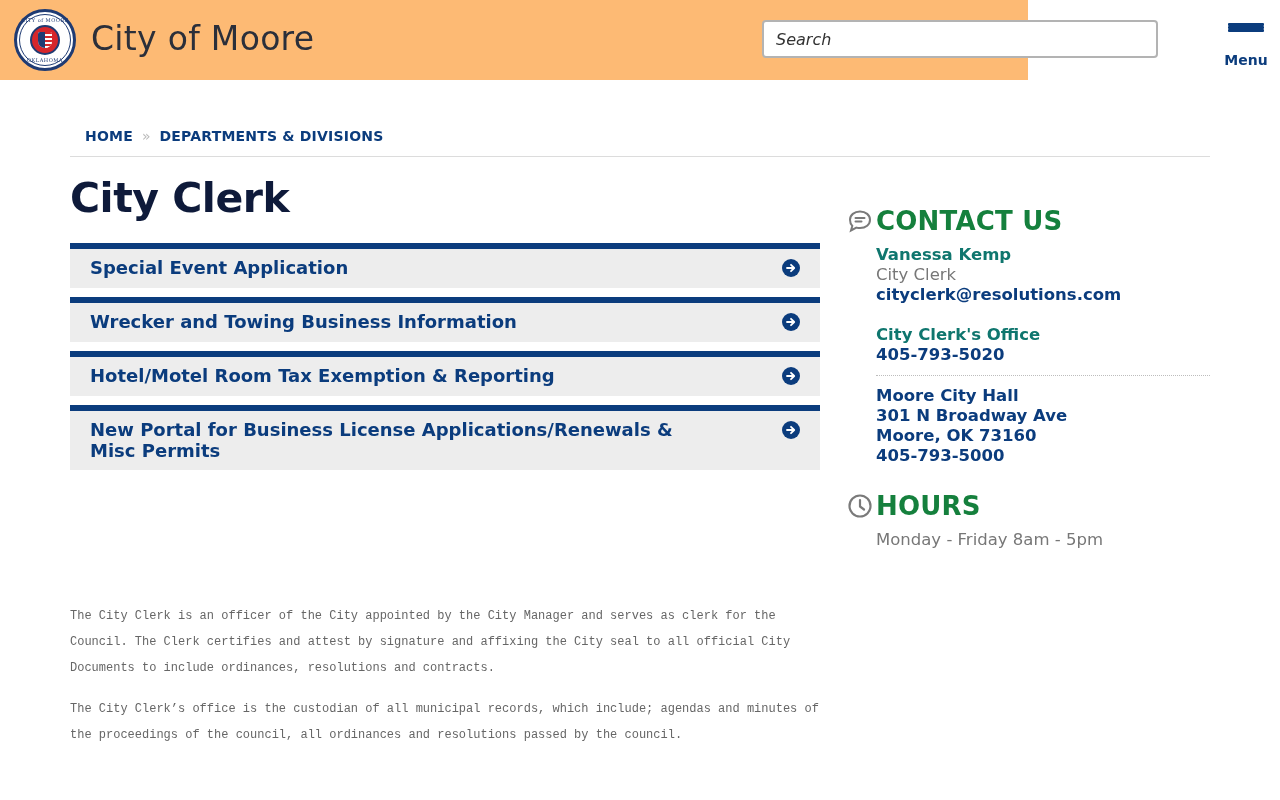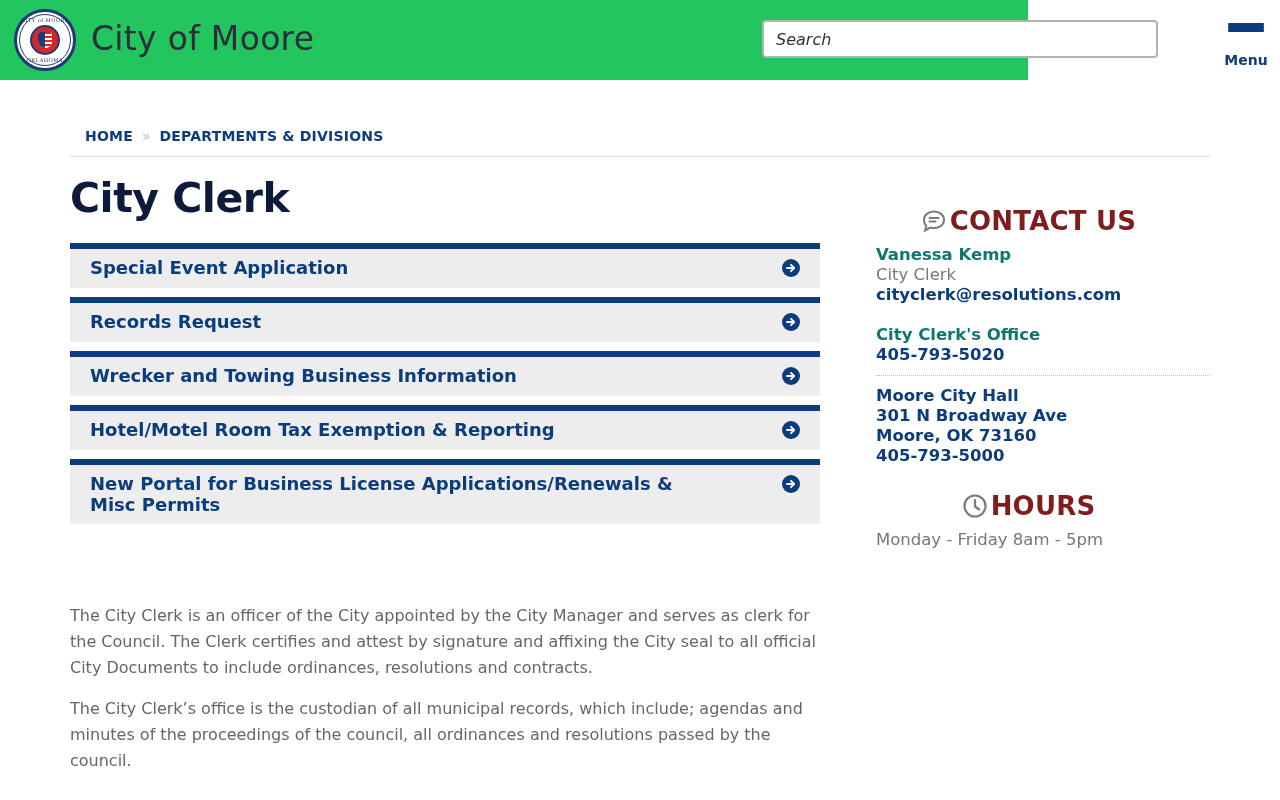--- a/index.html
+++ b/index.html
@@ -1,20 +1,20 @@
 <!DOCTYPE html>
 <html><head>
 <meta charset="utf-8">
 <style>
   * { box-sizing: border-box; margin: 0; padding: 0; }
   html, body { width: 1280px; height: 800px; overflow: hidden; background: #ffffff; }
   body { font-family: "DejaVu Sans", "Liberation Sans", sans-serif; color: #555; position: relative; }
 
   
-  .header { position: absolute; left: 0; top: 0; width: 1028px; height: 80px; background: #22c55e; }
+  .header { position: absolute; left: 0; top: 0; width: 1028px; height: 80px; background: #fdba74; }
   .logo { position: absolute; left: 14px; top: 9px; width: 62px; height: 62px; border-radius: 50%; background: #fff; border: 3px solid #1f3b73; display: flex; align-items: center; justify-content: center; }
   .logo-ring { width: 52px; height: 52px; border-radius: 50%; border: 1px solid #1f3b73; display: flex; align-items: center; justify-content: center; position: relative; }
   .logo-ring-text { position: absolute; font-size: 5px; color: #1f3b73; font-family: "DejaVu Serif", serif; letter-spacing: .5px; }
   .logo-ring-text.top { top: 2px; left: 0; width: 100%; text-align: center; }
   .logo-ring-text.bottom { bottom: 2px; left: 0; width: 100%; text-align: center; }
   .logo-inner { width: 30px; height: 30px; border-radius: 50%; background: #d6262b; border: 2px solid #1f3b73; display: flex; align-items: center; justify-content: center; }
   .logo-shield { width: 14px; height: 16px; background: #fff; border-radius: 2px 2px 7px 7px; display: flex; overflow: hidden; }
   .logo-shield span { flex: 1; }
   .logo-shield .l { background: #1f3b73; }
   .logo-shield .r { background: repeating-linear-gradient(#d6262b 0 2px, #fff 2px 4px); }
@@ -38,26 +38,26 @@
 
   
   .links { position: absolute; left: 70px; top: 243px; width: 750px; }
   .link-item { display: flex; justify-content: space-between; align-items: flex-start; background: #ededed; border-top: 6px solid #0b3c7d; padding: 8px 20px 0 20px; height: 45px; margin-bottom: 9px; cursor: pointer; text-decoration: none; }
   .link-item.tall { height: 65px; }
   .link-label { font-size: 18px; font-weight: 600; color: #0b3c7d; line-height: 21px; max-width: 620px; }
   .link-arrow { width: 18px; height: 18px; border-radius: 50%; background: #0b3c7d; display: flex; align-items: center; justify-content: center; flex-shrink: 0; margin-top: 2px; }
   .link-arrow svg { width: 12px; height: 12px; }
 
   
-  .body-text { position: absolute; left: 70px; top: 603px; width: 750px; font-size: 16px; line-height: 26px; color: #666; }
+  .body-text { position: absolute; left: 70px; top: 603px; width: 750px; font-size: 12px; line-height: 26px; color: #666; font-family: Liberation Mono, monospace; }
   .body-text p { margin-bottom: 15px; }
 
   
   .sidebar { position: absolute; left: 846px; top: 205px; width: 364px; }
-  .side-heading { display: flex; align-items: center; font-size: 26px; font-weight: 700; color: #7f1d1d; letter-spacing: 0.2px; height: 32px; justify-content: center; }
+  .side-heading { display: flex; align-items: center; font-size: 26px; font-weight: 700; color: #15803d; letter-spacing: 0.2px; height: 32px; }
   .side-heading .icon { width: 28px; height: 28px; margin-right: 2px; margin-left: 0; display: flex; align-items: center; justify-content: center; }
   .side-block { padding-left: 30px; font-size: 16.5px; line-height: 20px; }
   .name { color: #0f766e; font-weight: 700; }
   .role { color: #777; }
   .blue-link { color: #0b3c7d; font-weight: 600; text-decoration: none; display: block; }
   .divider { border: 0; border-top: 1px dotted #bdbdbd; margin: 10px 0 10px 30px; }
   .hours-text { color: #777; font-size: 16.5px; padding-left: 30px; margin-top: 8px; }
 </style>
 </head>
 <body>
@@ -93,28 +93,20 @@
   <a href="#">HOME</a>
   <span class="crumb-sep">»</span>
   <a href="#">DEPARTMENTS &amp; DIVISIONS</a>
 </nav>
 
 <h1 class="page-title">City Clerk</h1>
 
 <div class="links">
   <a href="#" class="link-item">
     <span class="link-label">Special Event Application</span>
-    <span class="link-arrow">
-      <svg viewBox="0 0 12 12">
-          <path d="M2 6h7M6 2.8L9.2 6 6 9.2" stroke="#fff" stroke-width="1.8" fill="none" stroke-linecap="round" stroke-linejoin="round"></path>
-        </svg>
-    </span>
-  </a>
-  <a href="#" class="link-item">
-    <span class="link-label">Records Request</span>
     <span class="link-arrow">
       <svg viewBox="0 0 12 12">
           <path d="M2 6h7M6 2.8L9.2 6 6 9.2" stroke="#fff" stroke-width="1.8" fill="none" stroke-linecap="round" stroke-linejoin="round"></path>
         </svg>
     </span>
   </a>
   <a href="#" class="link-item">
     <span class="link-label">Wrecker and Towing Business Information</span>
     <span class="link-arrow">
       <svg viewBox="0 0 12 12">

